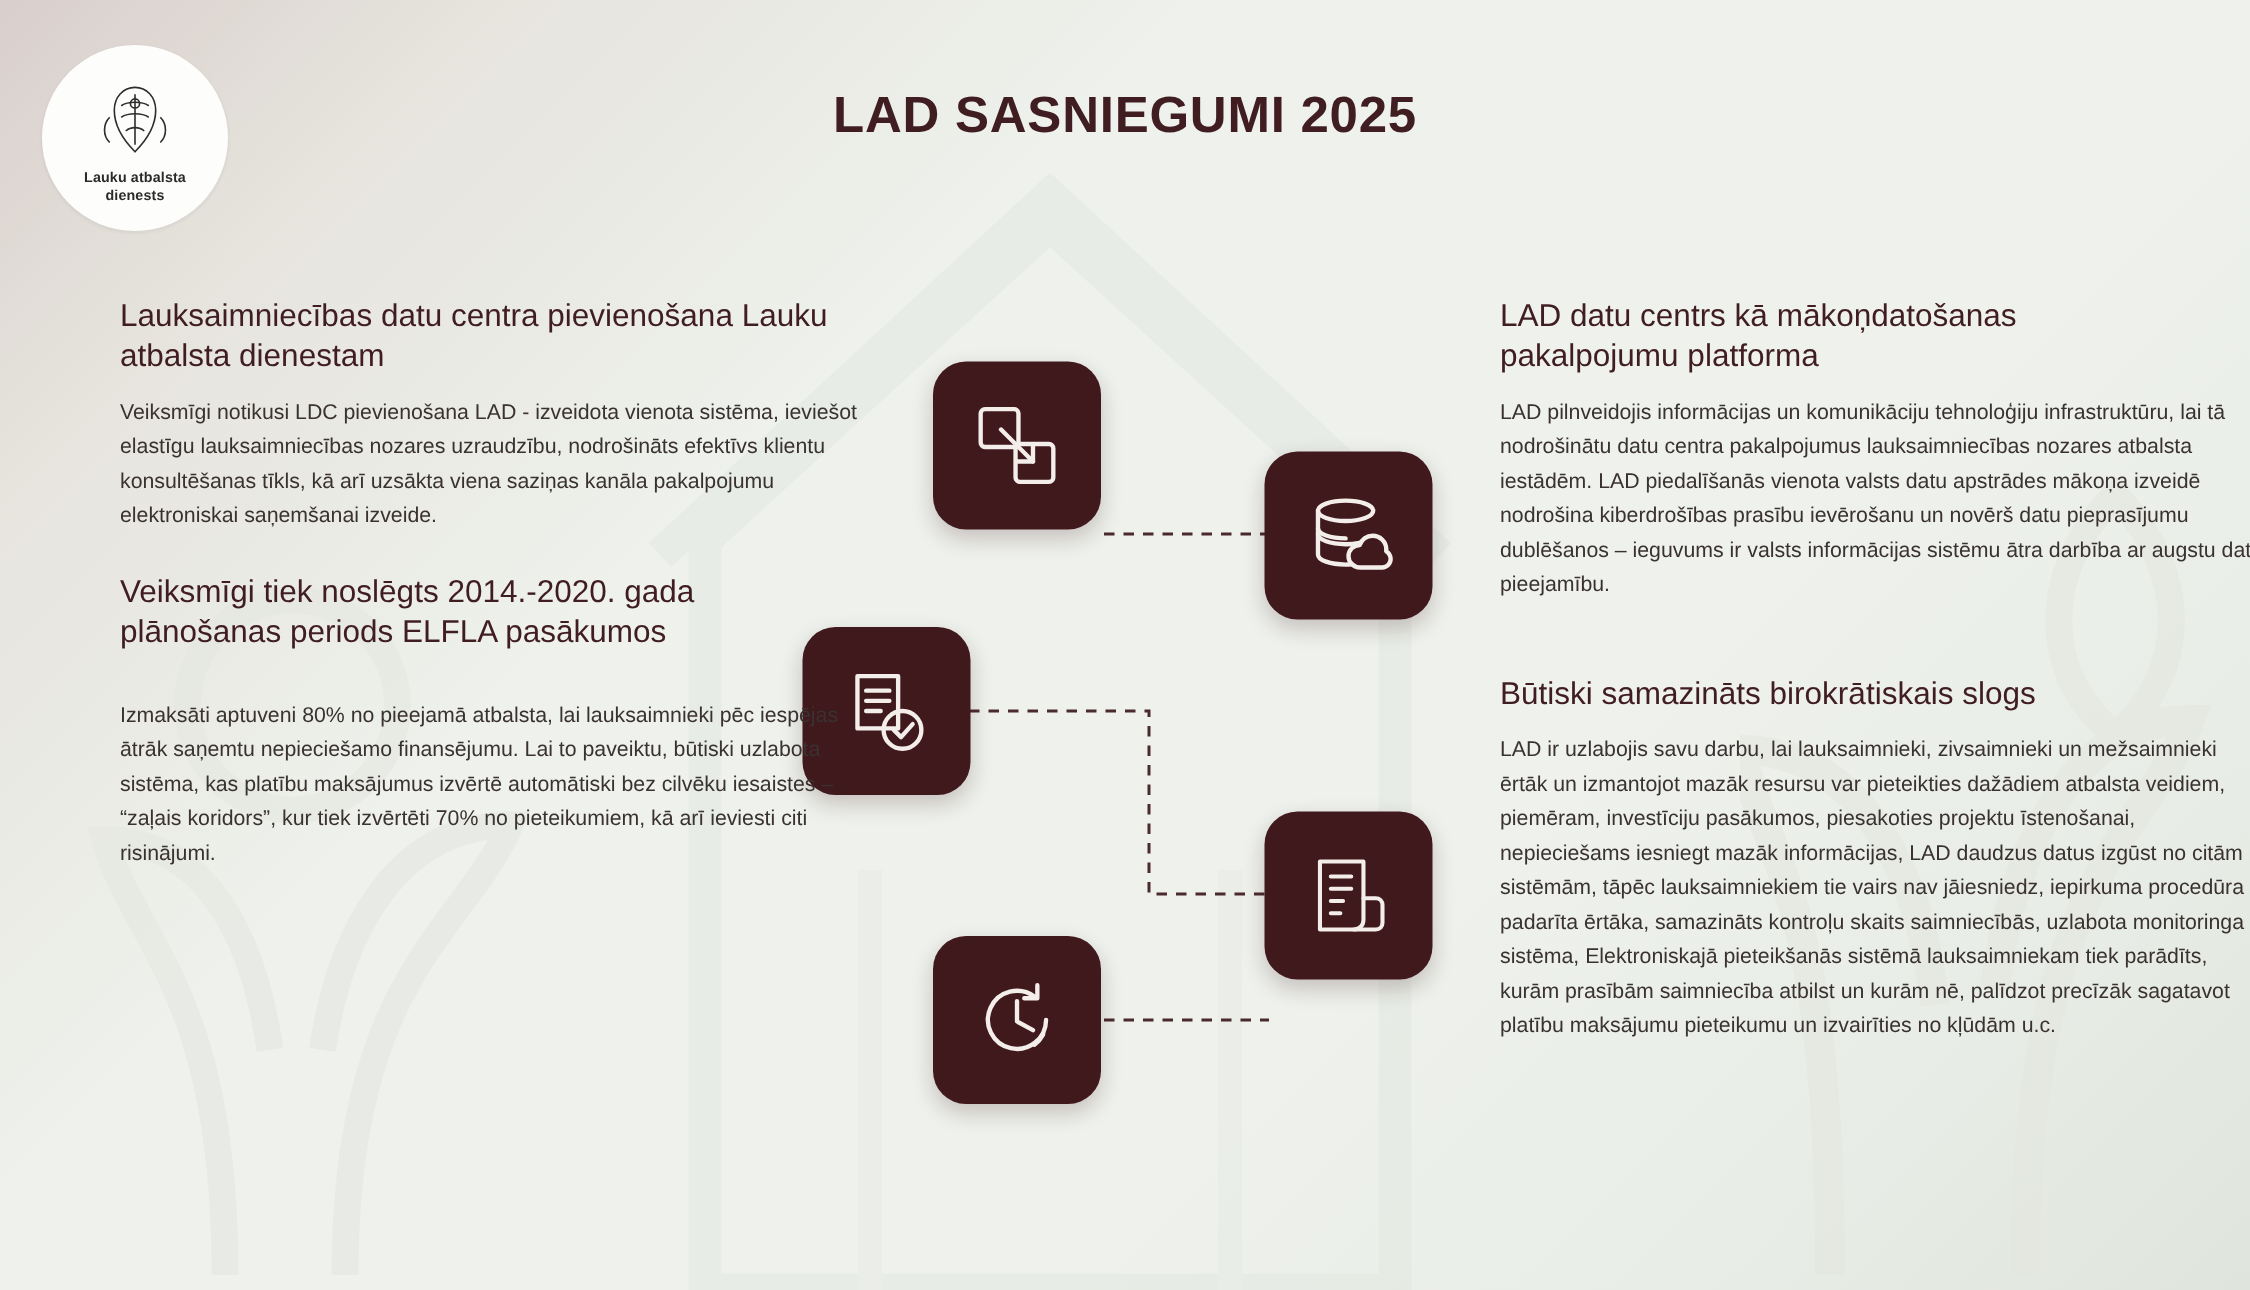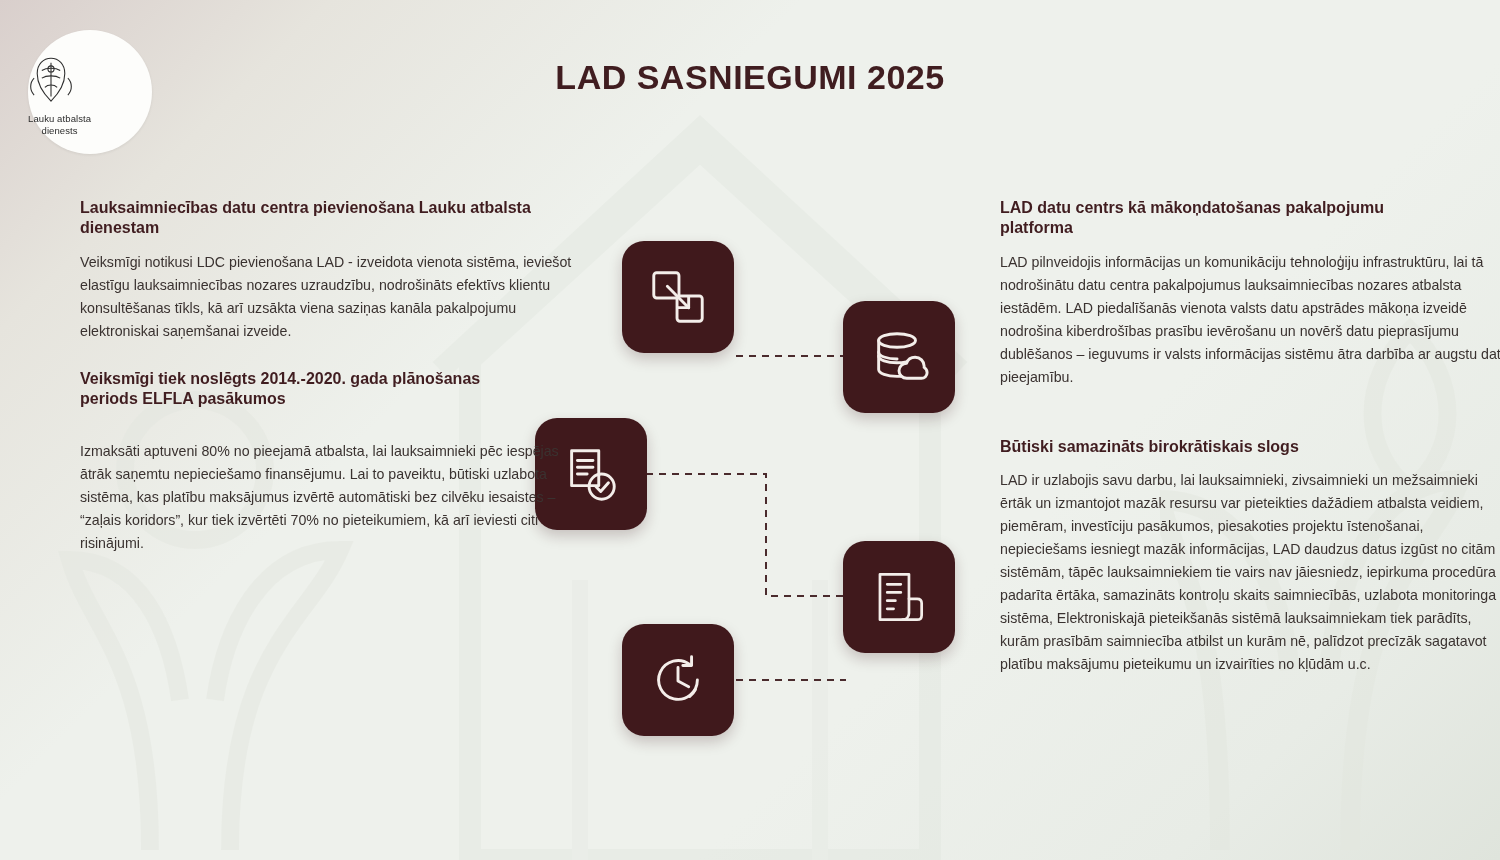--- a/index.html
+++ b/index.html
@@ -46,23 +46,24 @@
   
   .logo {
     position: absolute;
     left: 28px; top: 30px;
     width: 124px; height: 124px;
     border-radius: 50%;
     background: #fdfdfb;
     box-shadow: 0 1px 3px rgba(0,0,0,0.07);
     display: flex;
     flex-direction: column;
-    align-items: flex-start;
+    align-items: center;
     justify-content: center;
     padding-top: 8px;
+    font-weight: bold;
   }
   .logo-crest {
     width: 46px; height: 54px;
     margin-bottom: 4px;
   }
   .logo-crest svg { width: 100%; height: 100%; }
   .logo-text {
     font-size: 9.5px;
     line-height: 1.25;
     color: #2b2b2b;
@@ -86,23 +87,23 @@
   .col {
     position: absolute;
     width: 510px;
   }
   .col-left { left: 80px; top: 198px; }
   .col-right { left: 1000px; top: 198px; }
 
   .block { margin-bottom: 26px; }
   .block h2 {
     margin: 0 0 12px 0;
-    font-size: 16px;
+    font-size: 21px;
     line-height: 1.28;
-    font-weight: bold;
+    font-weight: normal;
     color: #401d20;
   }
   .block p {
     margin: 0;
     font-size: 14.2px;
     line-height: 1.62;
     color: #3a3230;
   }
   .col-left .block:nth-child(1) { width: 500px; }
   .col-left .block:nth-child(2) { margin-top: 26px; }

